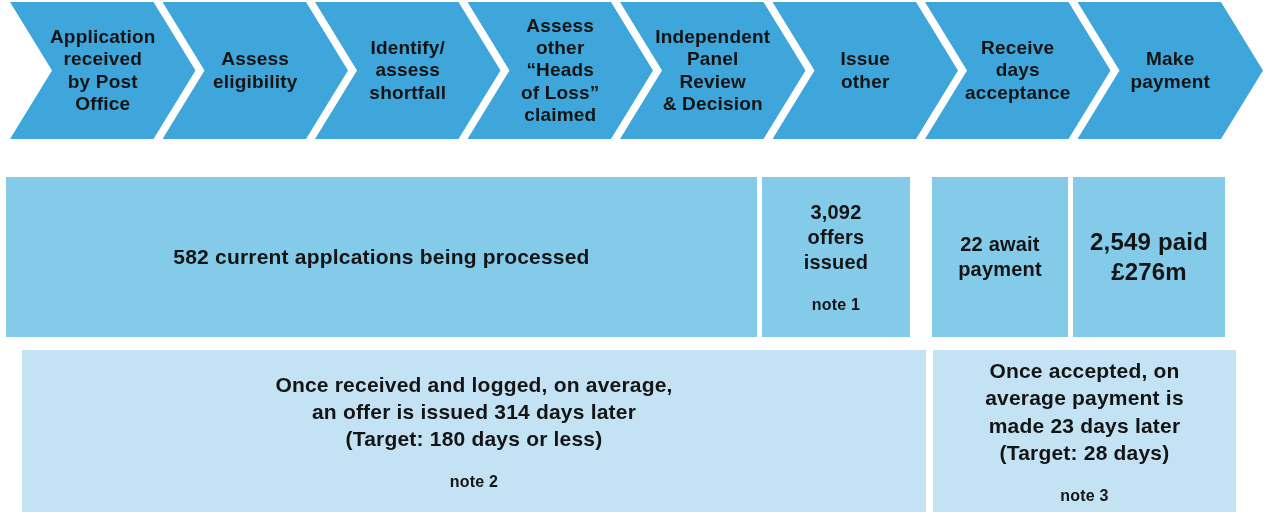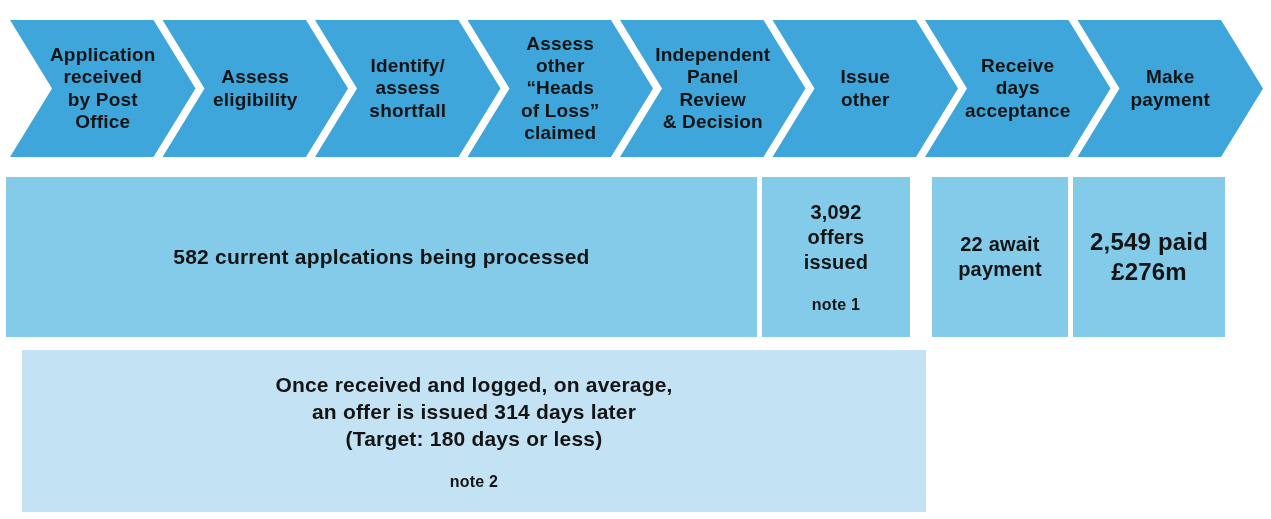--- a/index.html
+++ b/index.html
@@ -14,21 +14,21 @@
     height: 519px;
     background: #ffffff;
     color: var(--text, #141414);
     overflow: hidden;
   }
 
   
   .chevron-row {
     position: absolute;
     left: 10px;
-    top: 20px;
+    top: 2px;
     width: 1253px;
     height: 137px;
     display: flex;
   }
   .chevron {
     flex: 1 1 0;
     margin-left: -33px;
     background: var(--chevron, #3FA6DB);
     clip-path: polygon(0 0, calc(100% - 42px) 0, 100% 50%, calc(100% - 42px) 100%, 0 100%, 42px 50%);
     display: flex;
@@ -165,15 +165,22 @@
     </div>
   </div>
 
   <div class="timing-row">
     <div class="box b-offer-timing">
       <span class="stack">Once received and logged, on average,
 an offer is issued 314 days later
 (Target: 180 days or less)</span>
       <span class="note">note 2</span>
     </div>
+    <div class="box b-payment-timing">
+      <span class="stack">Once accepted, on
+average payment is
+made 23 days later
+(Target: 28 days)</span>
+      <span class="note">note 3</span>
+    </div>
   </div>
 
 </div>
 
 </body></html>

